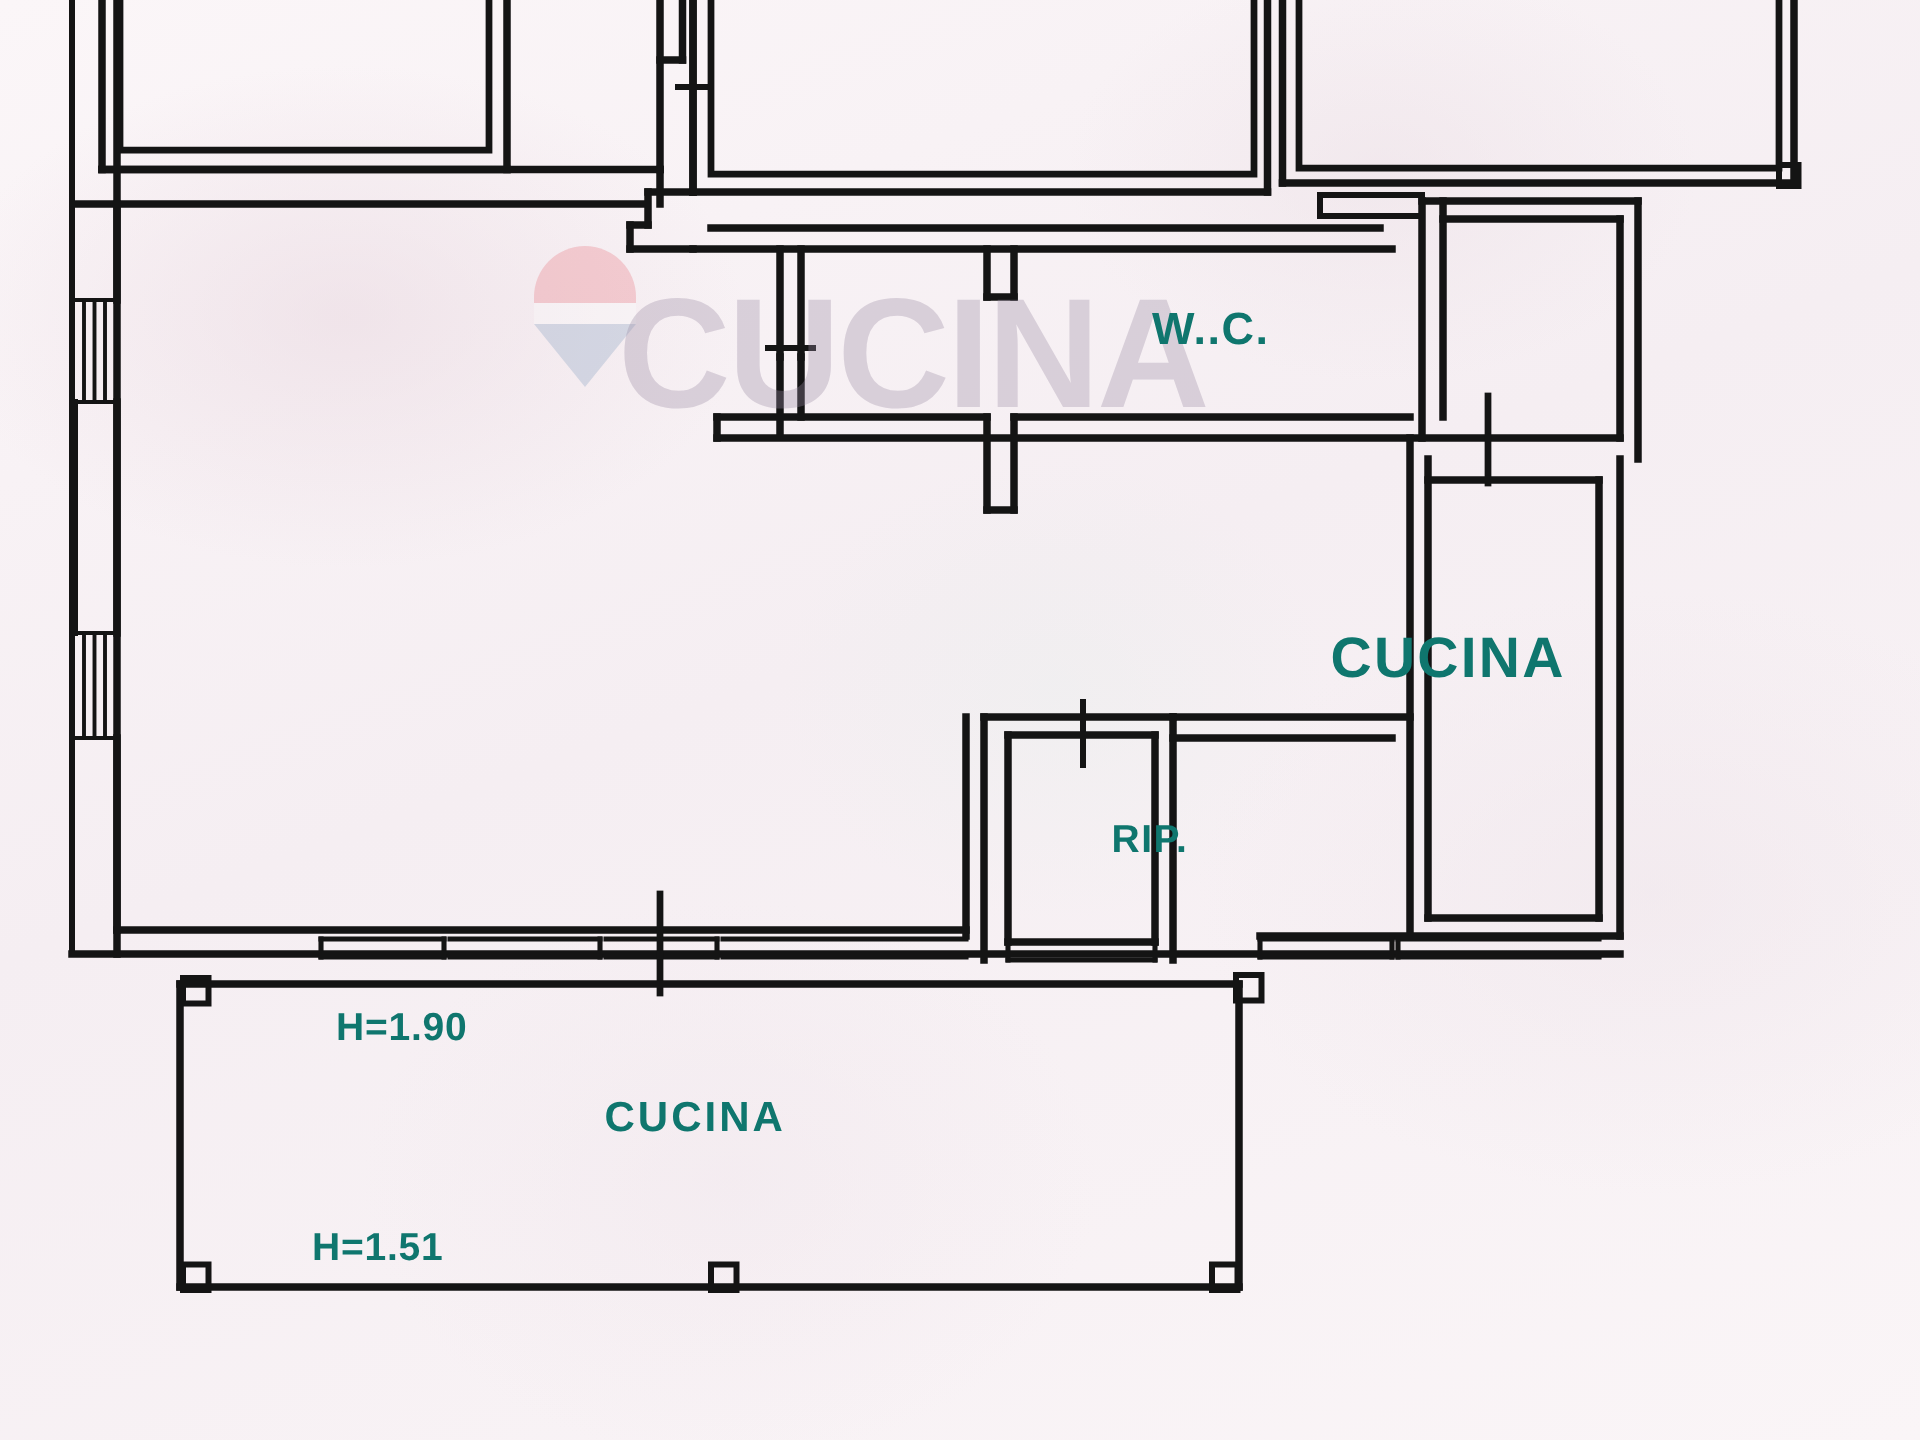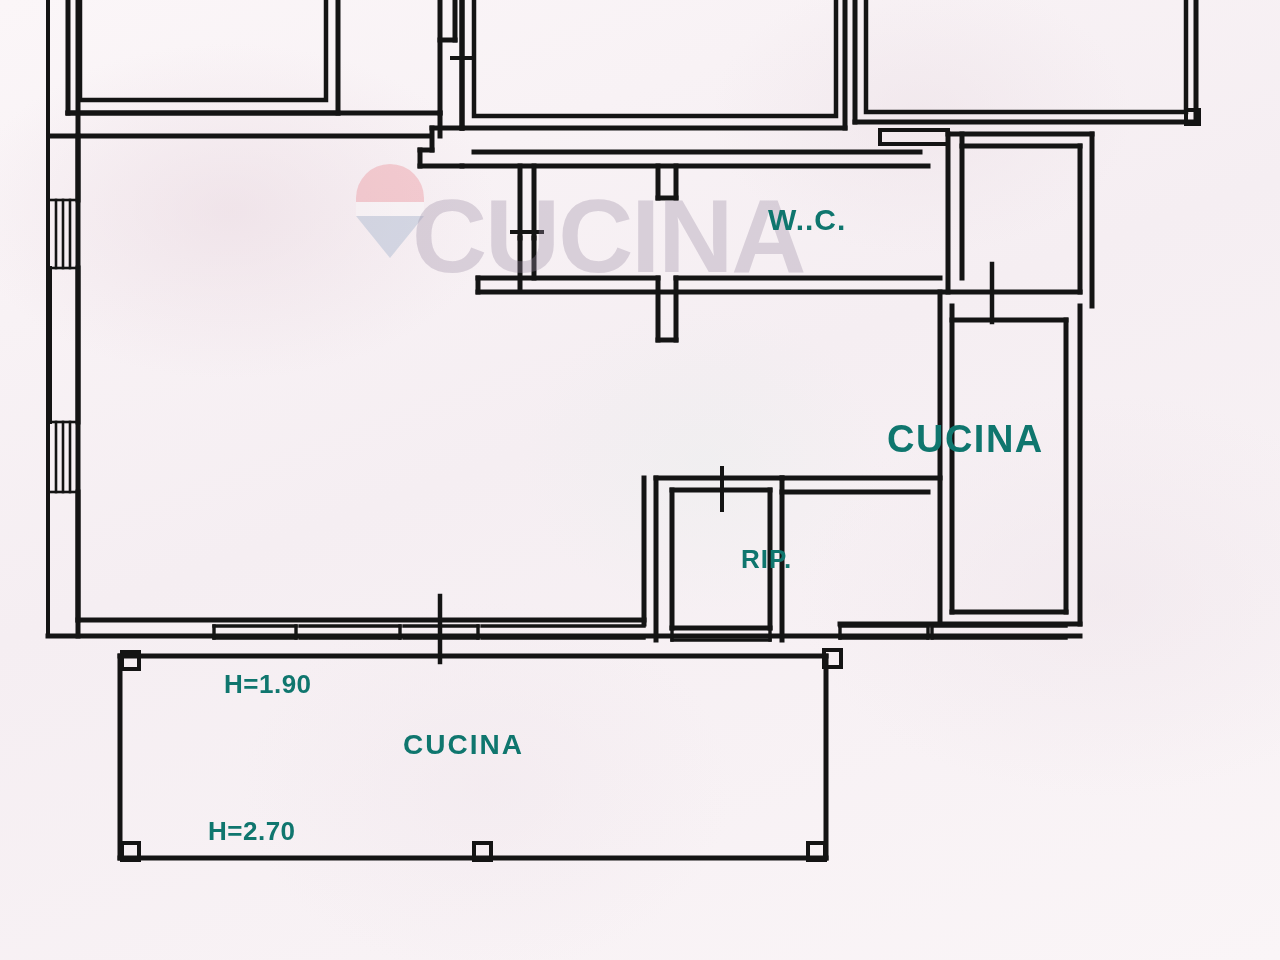--- a/index.html
+++ b/index.html
@@ -363,15 +363,15 @@
   <div class="room-label" id="label-wc">W..C.</div>
 
   <div class="room-label" id="label-cucina">CUCINA</div>
 
   <div class="room-label" id="label-rip">RIP.</div>
 
   <div class="room-label" id="label-tettoia">CUCINA</div>
 
   <div class="room-label" id="label-h280">H=1.90</div>
 
-  <div class="room-label" id="label-h240">H=2.70</div>
+  <div class="room-label" id="label-h240">H=1.51</div>
 
 </div>
 
 </body></html>

